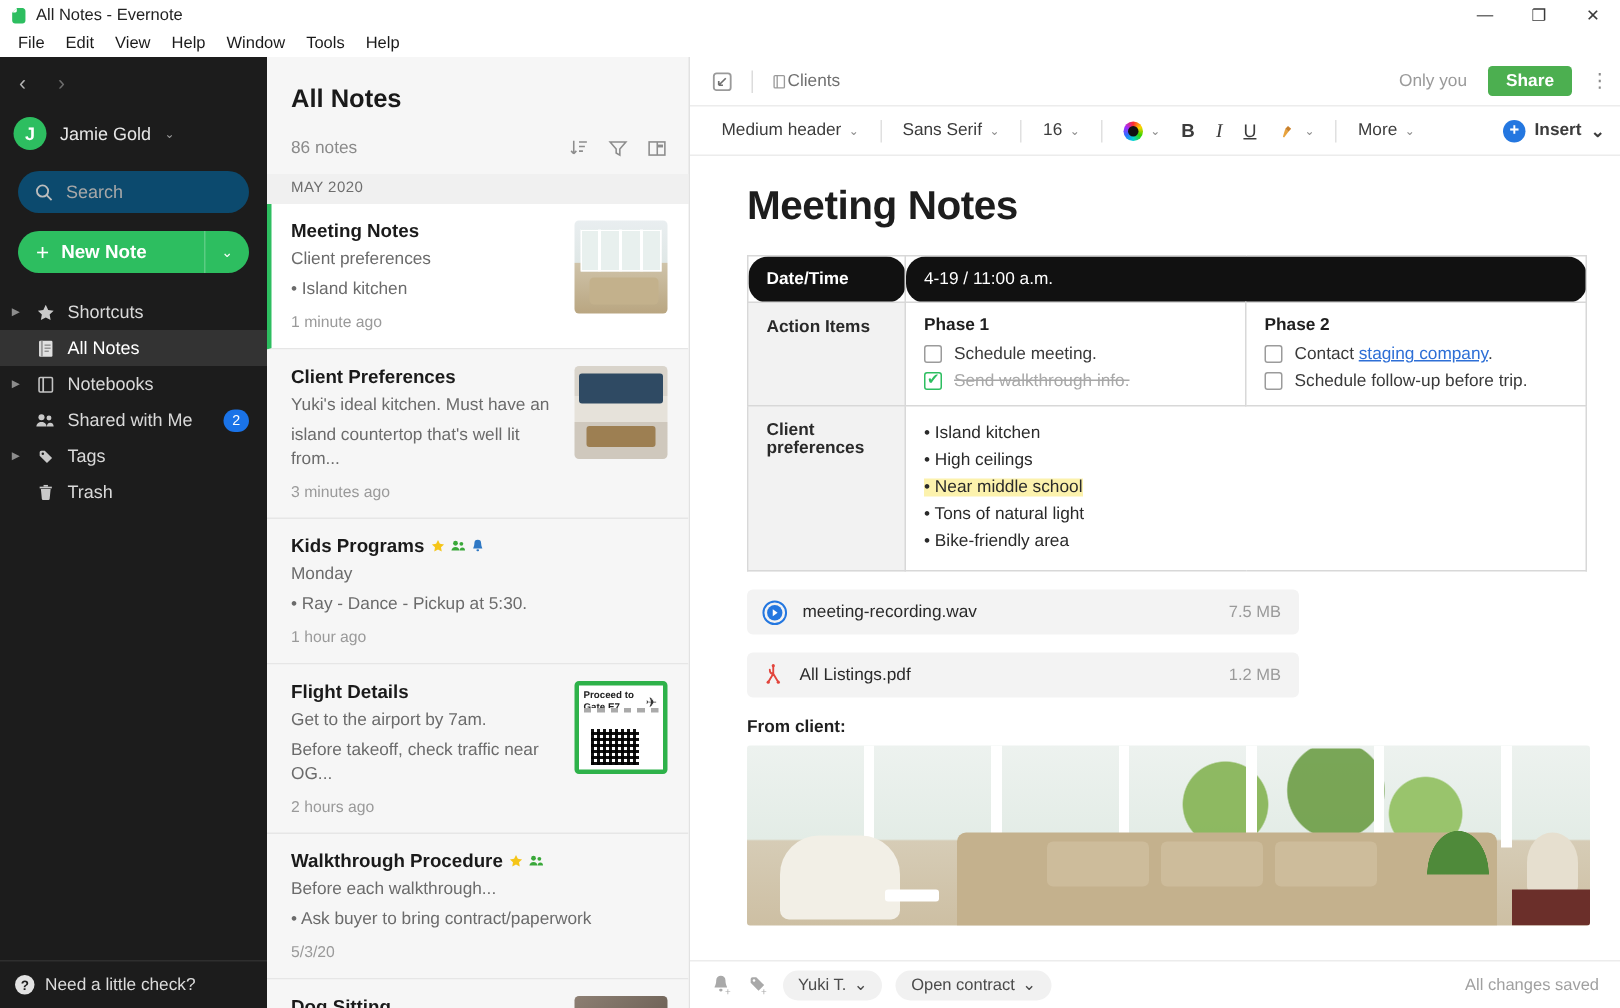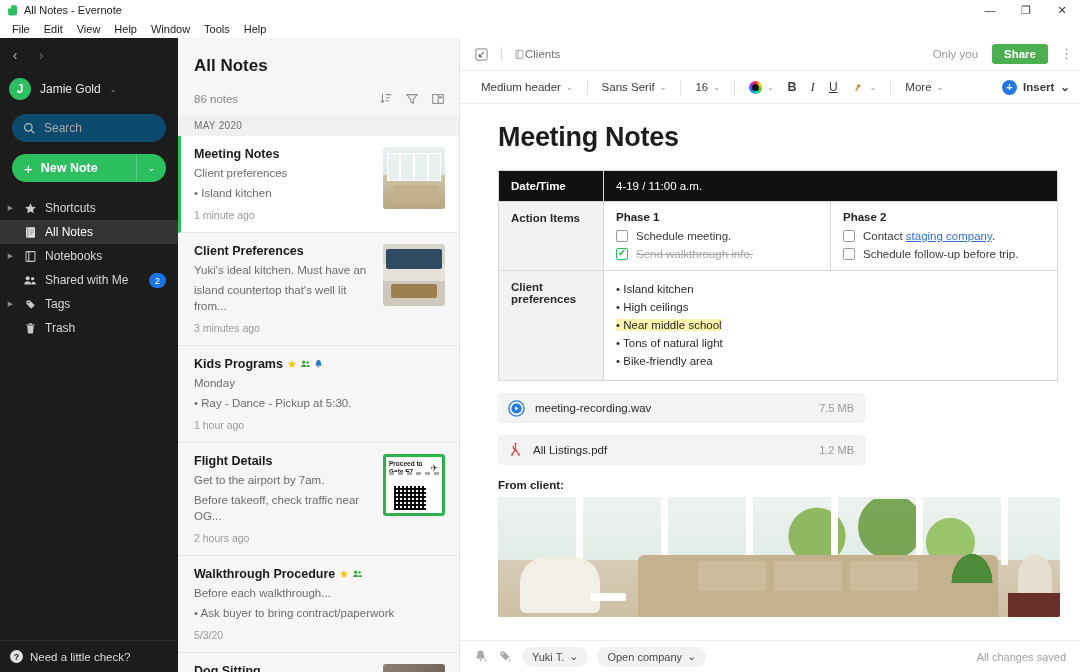--- a/index.html
+++ b/index.html
@@ -165,21 +165,21 @@
 
   
   .ed-body { flex: 1; overflow: hidden; padding: 18px 38px 0 38px; }
   .note-h1 { font-size: 27px; font-weight: 700; color: #1d1d1d; letter-spacing: -.3px; }
 
   table.meeting { border-collapse: collapse; width: 560px; margin-top: 17px;
                   table-layout: fixed; }
   table.meeting td { border: 1px solid #d8d8d8; vertical-align: top; }
   .c-label { width: 105px; background: #f2f2f2; font-size: 11.5px; font-weight: 700;
              color: #2a2a2a; padding: 9px 0 9px 12px; }
-  .row-dt td { background: #111111; border-color: #111111; color: #ffffff; }
+  .row-dt td { background: #111111; border-color: #111111; color: #ffffff; border-radius: 13px; }
   .row-dt .c-label { background: #111111; color: #ffffff; }
   .c-val { padding: 9px 0 9px 12px; font-size: 11.5px; color: #2a2a2a; }
   .phase-cell { padding: 9px 12px 10px 12px; }
   .phase-h { font-size: 11.5px; font-weight: 700; color: #1f1f1f; margin-bottom: 7px; }
   .chk-row { display: flex; align-items: center; gap: 8px; margin-top: 6px; font-size: 11.5px;
              color: #3a3a3a; }
   .chk { width: 12px; height: 12px; border: 1px solid #9b9b9b; border-radius: 2px;
          flex: 0 0 12px; background: #fff; }
   .chk.done { border-color: #2dbe60; position: relative; }
   .chk.done::after { content: "✔"; position: absolute; left: 1px; top: -2px;
@@ -665,20 +665,20 @@
             <path fill="#a9a9a9" d="M2.6 6.6V3.9A1.3 1.3 0 0 1 3.9 2.6h2.7l5.6 5.6-4 4z"></path>
             <circle cx="5" cy="5" r=".9" fill="#fff"></circle>
             <text x="10" y="15.4" font-size="7" fill="#a9a9a9">+</text>
           </svg>
       </span>
       <span class="chip">
         <span>Yuki T.</span>
         <span class="cv">⌄</span>
       </span>
       <span class="chip">
-        <span>Open company</span>
+        <span>Open contract</span>
         <span class="cv">⌄</span>
       </span>
       <span class="saved">All changes saved</span>
     </div>
 
   </div>
 </div>
 
 </body></html>

